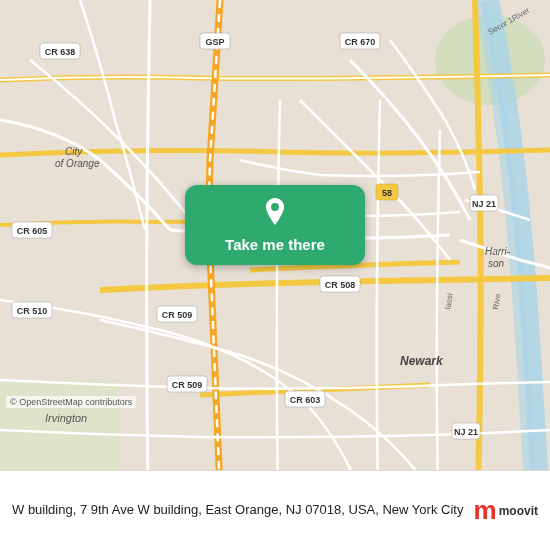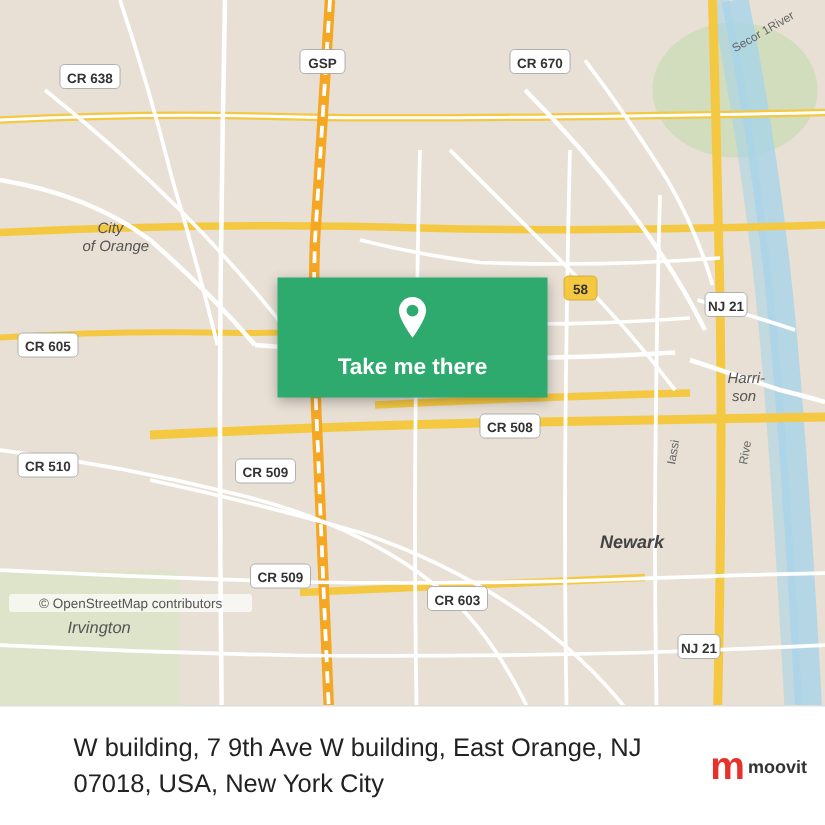--- a/index.html
+++ b/index.html
@@ -32,21 +32,21 @@
 
     
     #cta-button {
       position: absolute;
       top: 185px;
       left: 50%;
       transform: translateX(-50%);
       background: #2eaa6e;
       color: white;
       border: none;
-      border-radius: 0;
+      border-radius: 12px;
       padding: 0;
       width: 180px;
       height: 80px;
       cursor: pointer;
       display: flex;
       flex-direction: column;
       align-items: center;
       justify-content: center;
       gap: 4px;
       box-shadow: 0 2px 8px rgba(0,0,0,0.3);
@@ -72,24 +72,23 @@
       height: 80px;
       background: white;
       display: flex;
       align-items: center;
       padding: 8px 12px;
       border-top: 1px solid #ddd;
     }
 
     #address-text {
       flex: 1;
-      font-size: 17px;
+      font-size: 13px;
       color: #222;
       line-height: 1.4;
-      margin-left: 37px;
     }
 
     #moovit-logo {
       display: flex;
       align-items: center;
       gap: 2px;
       margin-left: 10px;
       flex-shrink: 0;
     }
 
@@ -105,21 +104,21 @@
       color: #333;
     }
 
     #osm-credit {
       position: absolute;
       bottom: 82px;
       left: 6px;
       font-size: 9px;
       color: #555;
       background: rgba(255,255,255,0.7);
-      padding: 1px 20px;
+      padding: 1px 4px;
       border-radius: 2px;
     }
   </style>
 </head>
 <body>
 
 <div id="map-container">
   <svg id="map-svg" viewBox="0 0 550 490" xmlns="http://www.w3.org/2000/svg">
 
     <rect width="550" height="490" fill="#e8e0d5"></rect>

